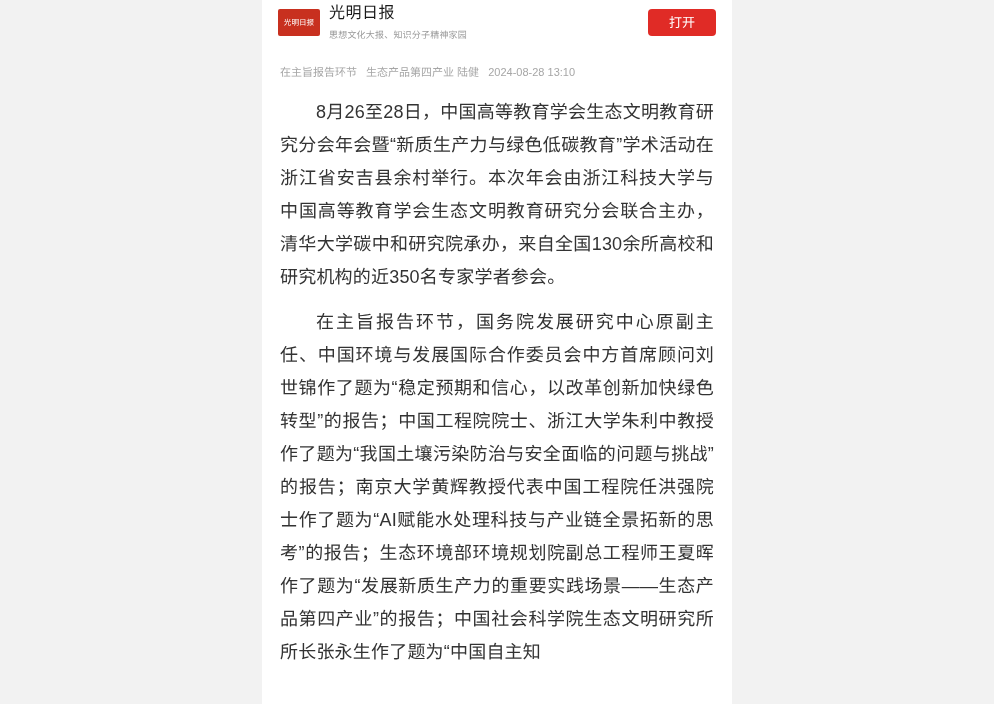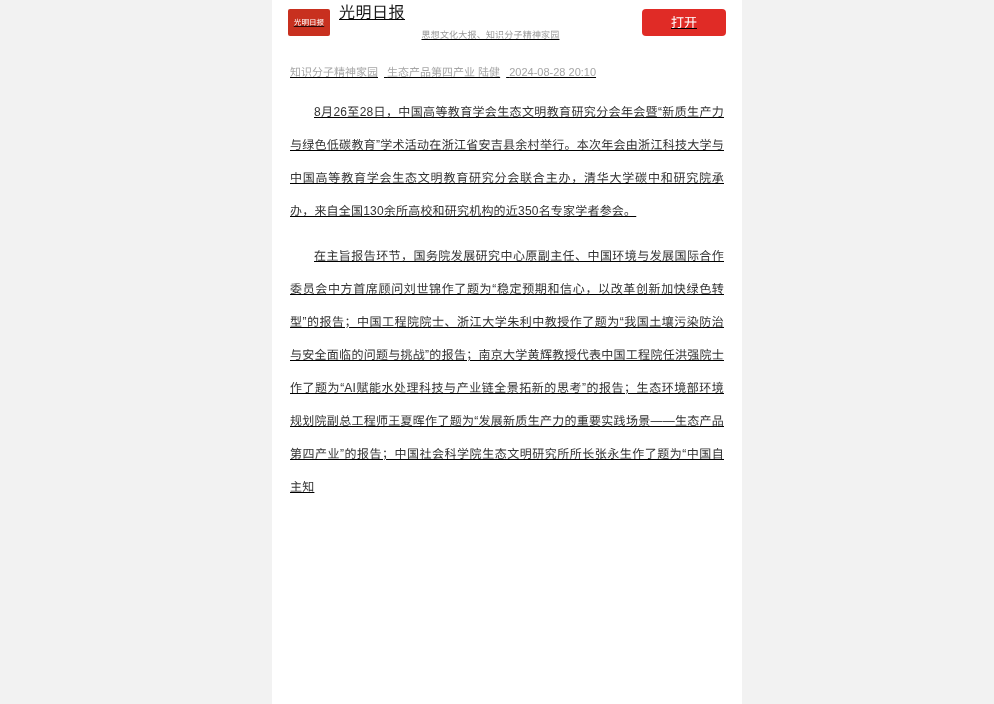--- a/index.html
+++ b/index.html
@@ -15,26 +15,25 @@
   #page {
     position: relative;
     width: 994px;
     height: 704px;
     background: #f2f2f2;
   }
 
   
   .article-column {
     position: absolute;
-    left: 272px;
+    left: 262px;
     top: 0;
     width: 470px;
     height: 704px;
     background: #ffffff;
-    text-decoration: underline;
   }
 
   
   .site-header {
     display: flex;
     align-items: center;
     padding: 8px 16px 6px 16px;
     height: 42px;
     box-sizing: border-box;
   }
@@ -76,26 +75,25 @@
     font-weight: normal;
     font-family: "Liberation Serif", serif;
     letter-spacing: 0.5px;
   }
   .brand-slogan {
     font-size: 9px;
     line-height: 12px;
     color: #9a9a9a;
     margin-top: 7px;
     letter-spacing: 0.2px;
-    text-align: center;
   }
 
   .open-button {
     flex: none;
-    width: 84px;
+    width: 68px;
     height: 27px;
     background: #e02b26;
     color: #ffffff;
     border: none;
     border-radius: 4px;
     font-size: 13px;
     line-height: 27px;
     text-align: center;
     cursor: pointer;
     padding: 0;
@@ -125,21 +123,21 @@
     white-space: nowrap;
   }
   .article-meta span { margin-right: 6px; }
   .article-meta span:last-child { margin-right: 0; }
 
   .article-content {
     margin-top: 16px;
   }
 
   .para {
-    font-size: 12px;
+    font-size: 18px;
     line-height: 33px;
     color: #333333;
     text-align: justify;
     text-indent: 2em;
     margin: 0 0 12px 0;
     letter-spacing: 0.2px;
     font-family: "Liberation Sans", sans-serif;
   }
 </style>
 </head>
@@ -155,23 +153,23 @@
       <div class="brand-block">
         <div class="brand-name">光明日报</div>
         <div class="brand-slogan">思想文化大报、知识分子精神家园</div>
       </div>
       <button class="open-button">打开</button>
     </div>
 
     <div class="article-body">
 
       <div class="article-meta">
-        <span>知识分子精神家园</span>
+        <span>在主旨报告环节</span>
         <span>生态产品第四产业 陆健</span>
-        <span>2024-08-28 20:10</span>
+        <span>2024-08-28 13:10</span>
       </div>
 
       <div class="article-content">
         <p class="para">8月26至28日，中国高等教育学会生态文明教育研究分会年会暨“新质生产力与绿色低碳教育”学术活动在浙江省安吉县余村举行。本次年会由浙江科技大学与中国高等教育学会生态文明教育研究分会联合主办，清华大学碳中和研究院承办，来自全国130余所高校和研究机构的近350名专家学者参会。</p>
         <p class="para">在主旨报告环节，国务院发展研究中心原副主任、中国环境与发展国际合作委员会中方首席顾问刘世锦作了题为“稳定预期和信心，以改革创新加快绿色转型”的报告；中国工程院院士、浙江大学朱利中教授作了题为“我国土壤污染防治与安全面临的问题与挑战”的报告；南京大学黄辉教授代表中国工程院任洪强院士作了题为“AI赋能水处理科技与产业链全景拓新的思考”的报告；生态环境部环境规划院副总工程师王夏晖作了题为“发展新质生产力的重要实践场景——生态产品第四产业”的报告；中国社会科学院生态文明研究所所长张永生作了题为“中国自主知</p>
       </div>
     </div>
 
   </div>
 </div>

